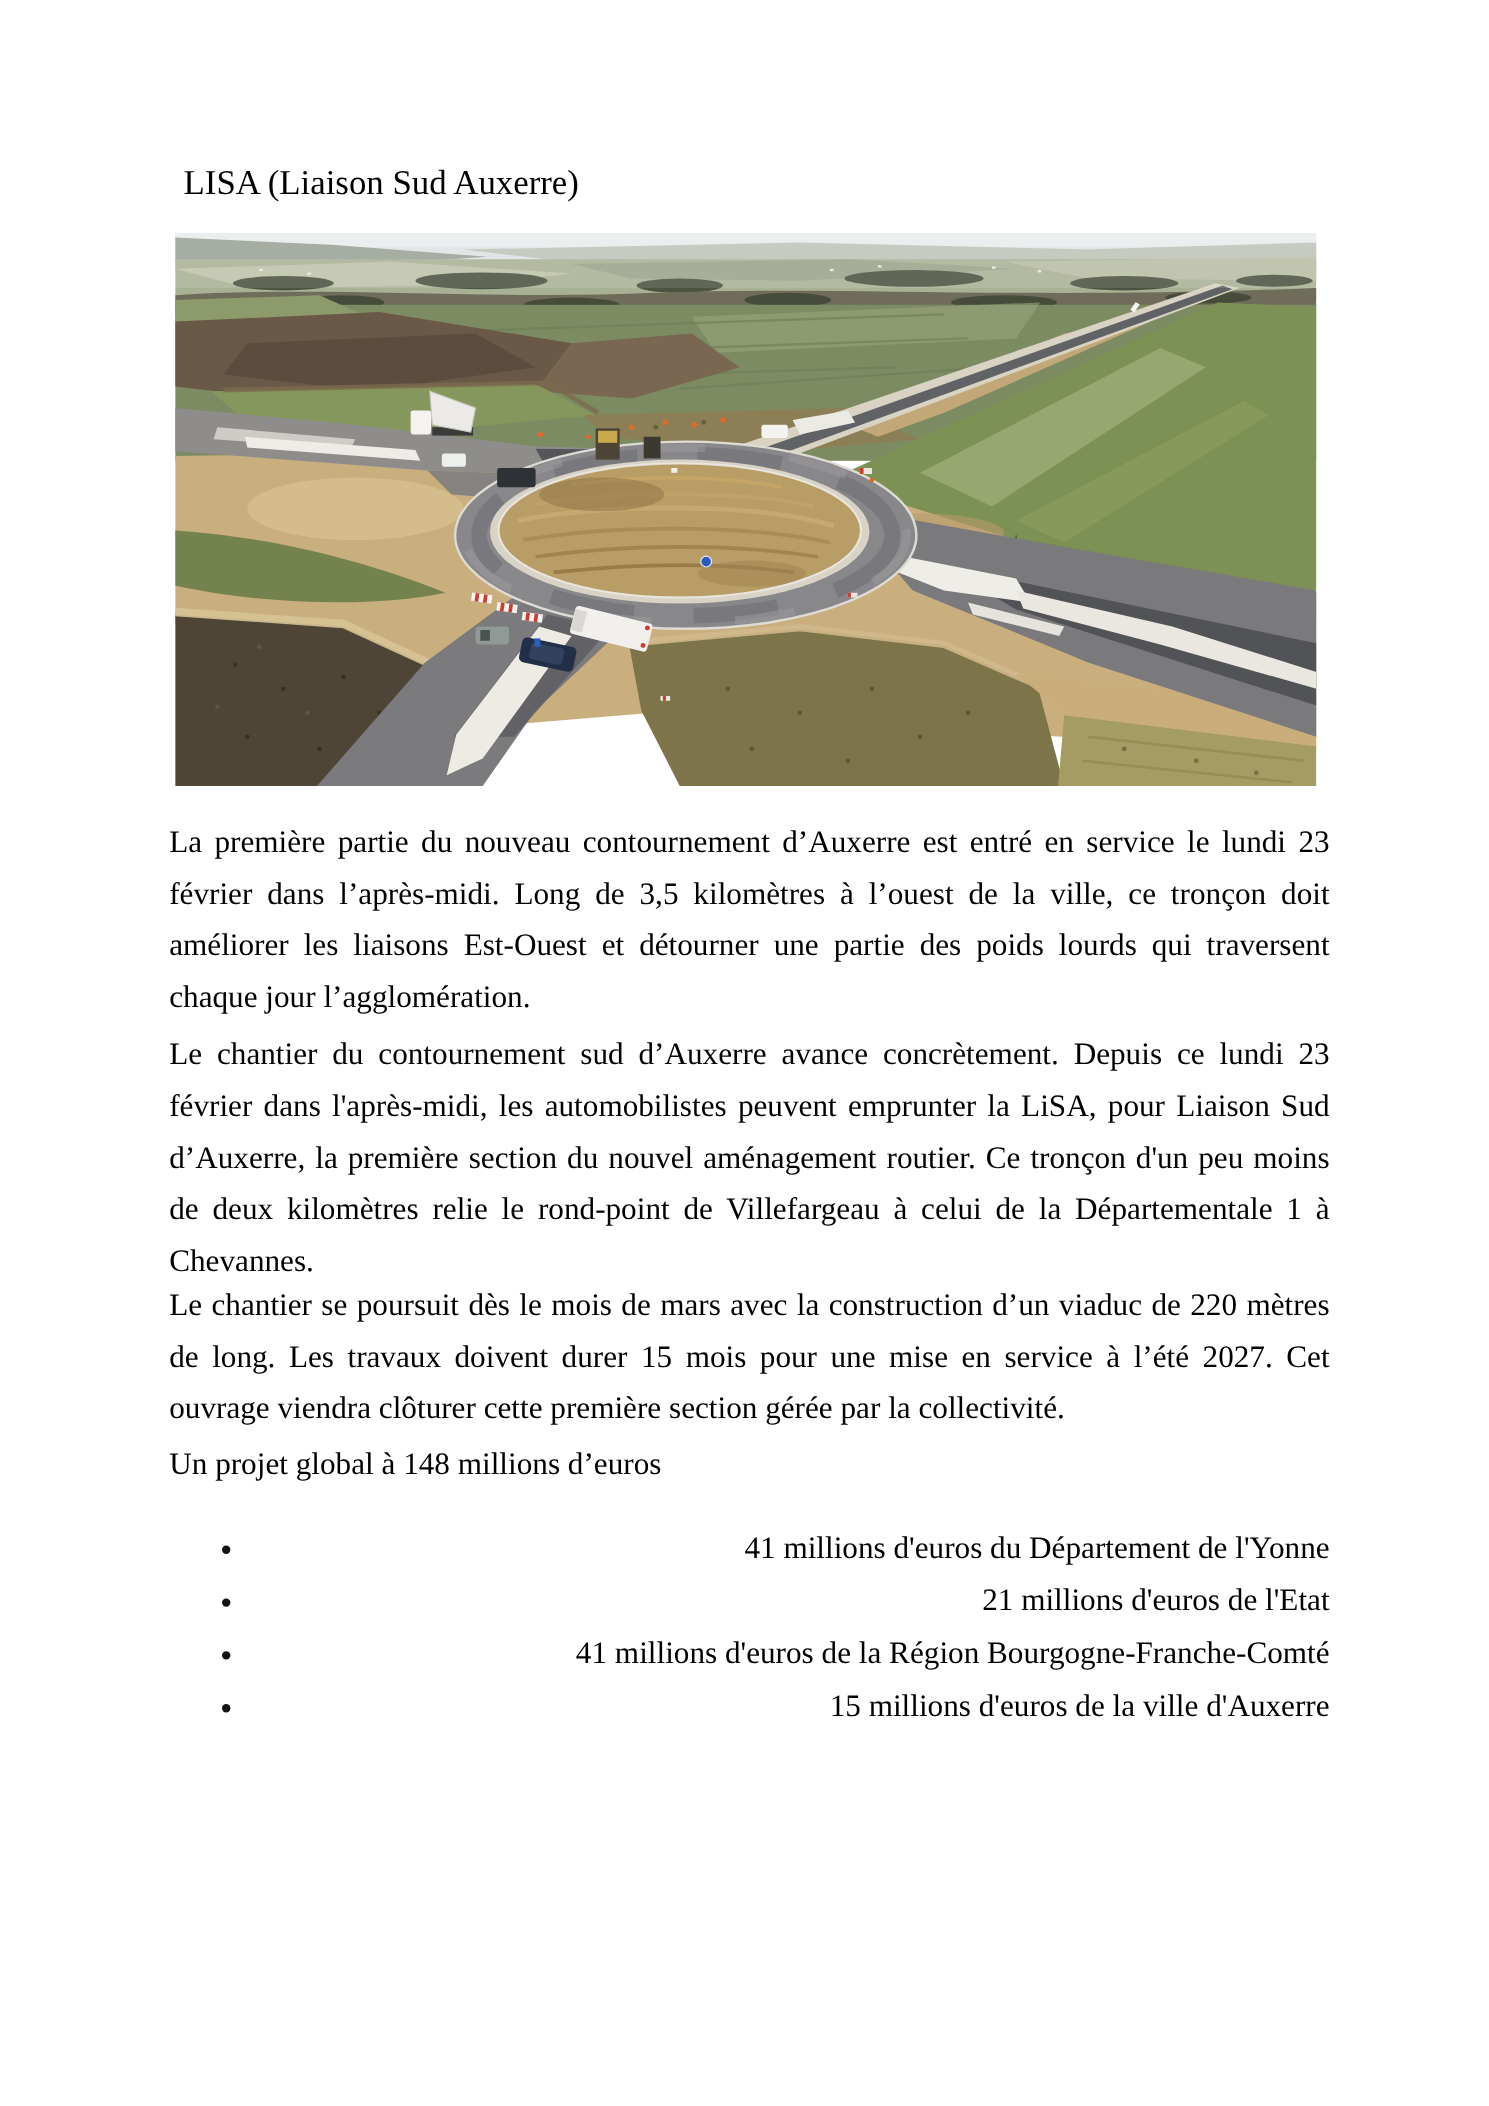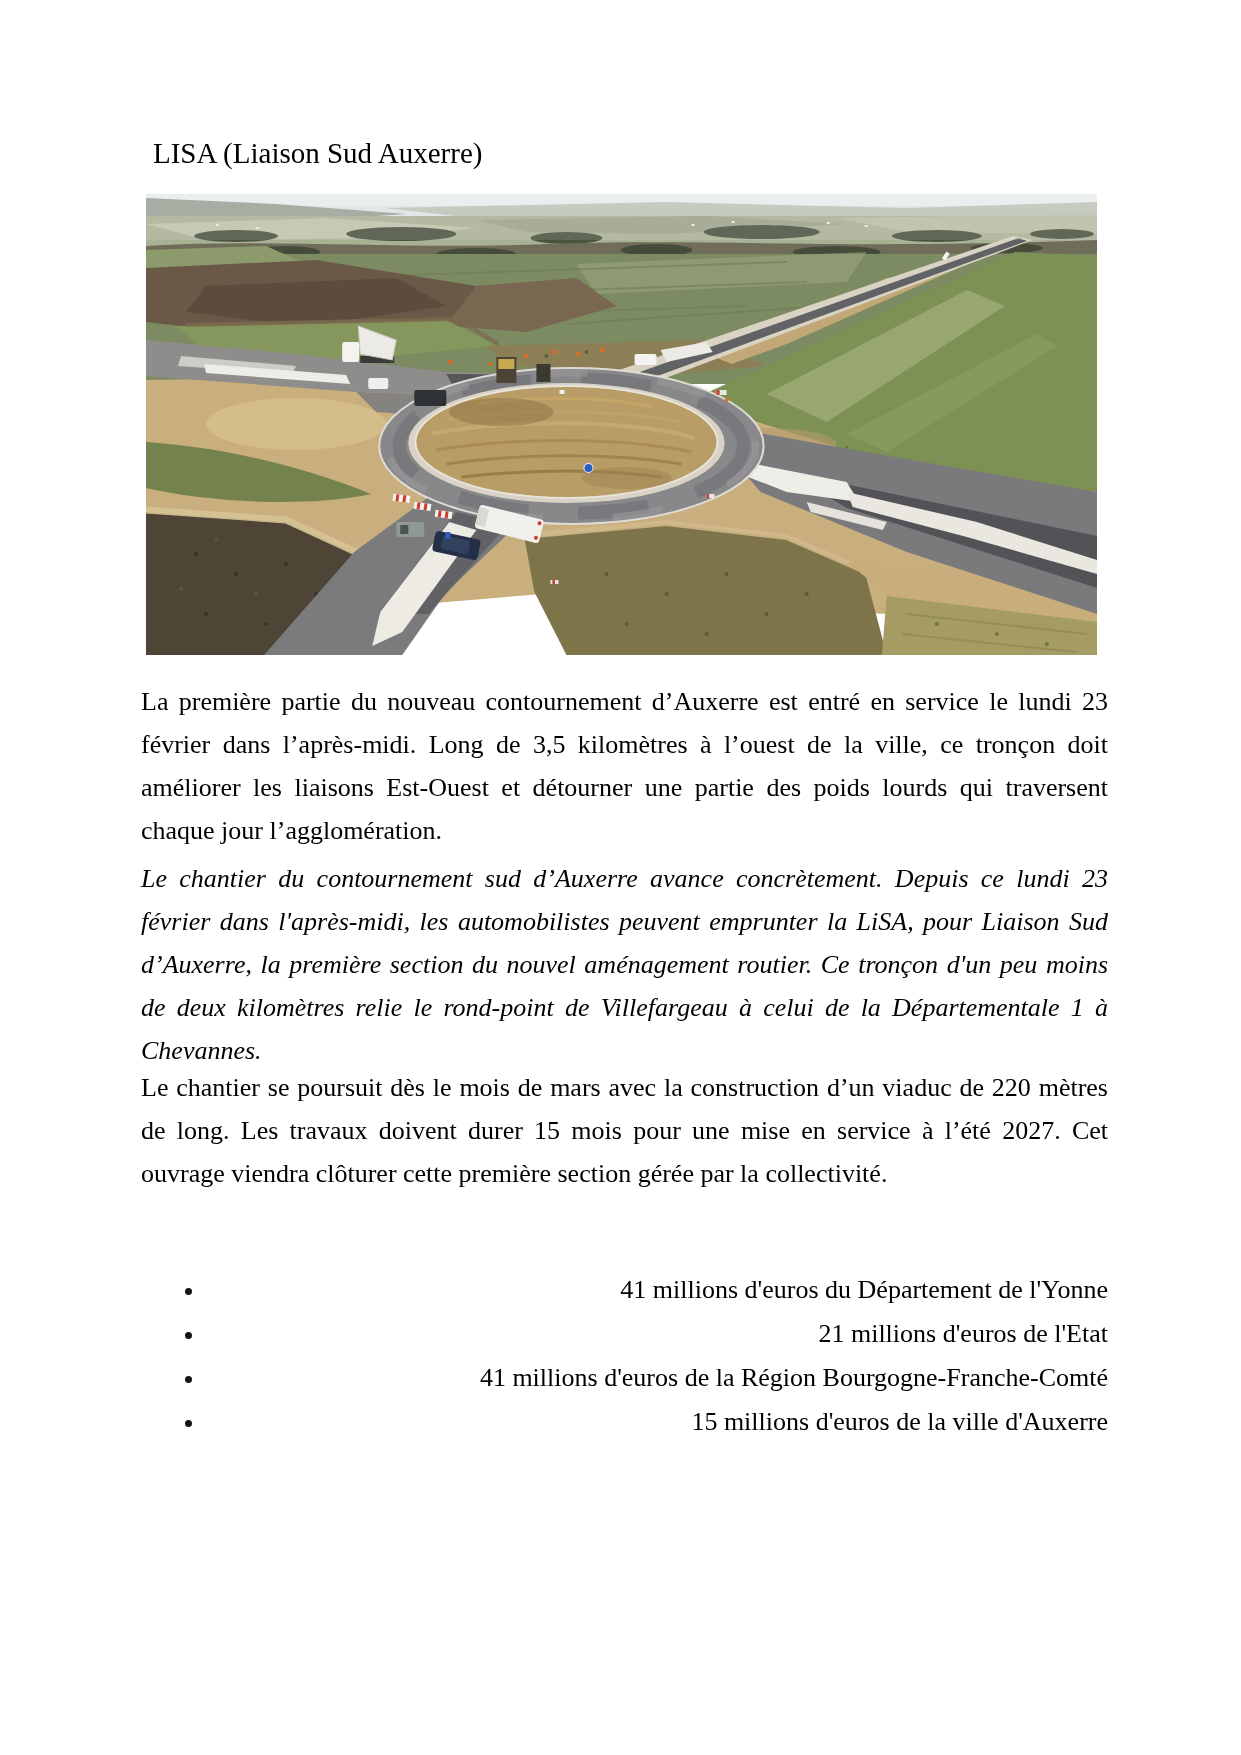--- a/index.html
+++ b/index.html
@@ -6,21 +6,21 @@
   html, body { background:#ffffff; }
   .page {
     position:relative; width:1241px; height:1755px; background:#ffffff;
     font-family:"Liberation Serif","DejaVu Serif",serif; color:#000000; overflow:hidden;
   }
   .doc-title { position:absolute; left:141px; top:136px; font-size:29px; line-height:34px; font-weight:normal;margin-left:12px; }
   .photo { position:absolute; left:146px; top:194px; width:951px; height:461px; }
   .photo svg { display:block; width:100%; height:100%; }
   .para { position:absolute; left:141px; width:967px; font-size:26px; line-height:43px; text-align:justify; text-justify:inter-word; }
   .p1 { top:680px; }
-  .p2 { top:857px;font-style:italic; }
+  .p2 { top:857px; }
   .p3 { top:1066px; }
   .p4 { position:absolute; left:141px; top:1198px; font-size:26px; line-height:43px; }
   .funding { position:absolute; left:141px; top:1268px; width:967px; list-style:none; }
   .funding li { position:relative; height:44px; line-height:44px; font-size:26px; padding-left:83px; white-space:nowrap;text-align:right; }
   .funding li::before { content:""; position:absolute; left:44px; top:20px; width:7px; height:7px; border-radius:50%; background:#131313; }
 </style>
 </head>
 <body>
 
 <div class="page">
@@ -264,20 +264,21 @@
         <rect x="404" y="386" width="8" height="4" fill="#e9e7e1"></rect>
           <rect x="406" y="386" width="2.5" height="4" fill="#cf3b30"></rect>
       </g>
       <rect x="0" y="0" width="950" height="46" fill="#ffffff" opacity="0.12"></rect>
     </svg>
   </figure>
 
   <p class="para p1">La première partie du nouveau contournement d’Auxerre est entré en service le lundi 23 février dans l’après-midi. Long de 3,5 kilomètres à l’ouest de la ville, ce tronçon doit améliorer les liaisons Est-Ouest et détourner une partie des poids lourds qui traversent chaque jour l’agglomération.</p>
   <p class="para p2">Le chantier du contournement sud d’Auxerre avance concrètement. Depuis ce lundi 23 février dans l'après-midi, les automobilistes peuvent emprunter la LiSA, pour Liaison Sud d’Auxerre, la première section du nouvel aménagement routier. Ce tronçon d'un peu moins de deux kilomètres relie le rond-point de Villefargeau à celui de la Départementale 1 à Chevannes.</p>
   <p class="para p3">Le chantier se poursuit dès le mois de mars avec la construction d’un viaduc de 220 mètres de long. Les travaux doivent durer 15 mois pour une mise en service à l’été 2027. Cet ouvrage viendra clôturer cette première section gérée par la collectivité.</p>
+  <p class="p4">Un projet global à 148 millions d’euros</p>
 
   <ul class="funding">
     <li>41 millions d'euros du Département de l'Yonne</li>
     <li>21 millions d'euros de l'Etat</li>
     <li>41 millions d'euros de la Région Bourgogne-Franche-Comté</li>
     <li>15 millions d'euros de la ville d'Auxerre</li>
   </ul>
 
 </div>
 

